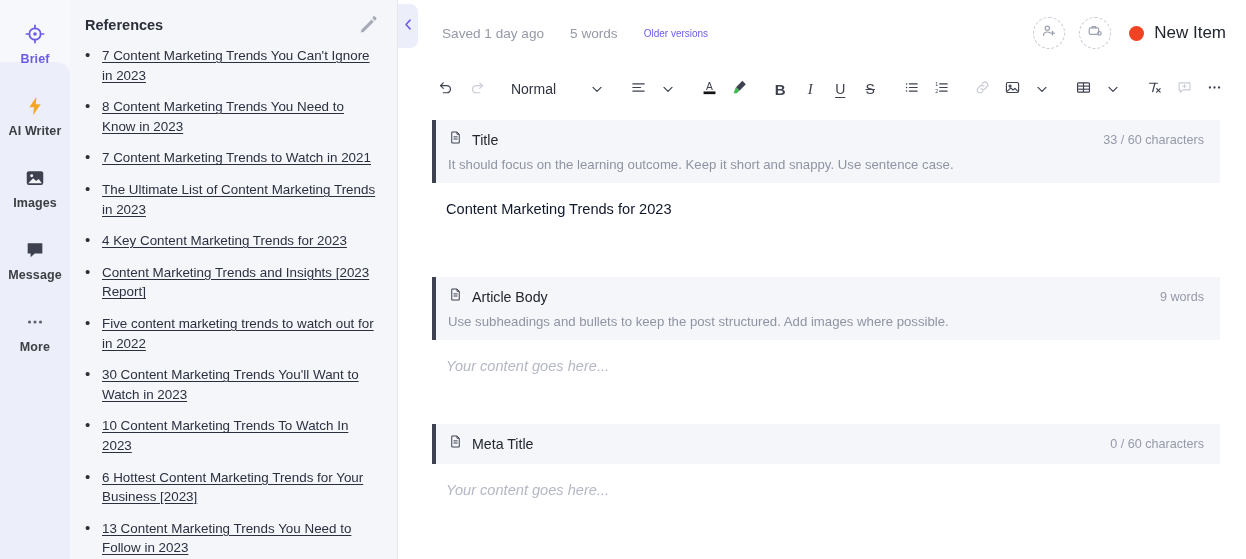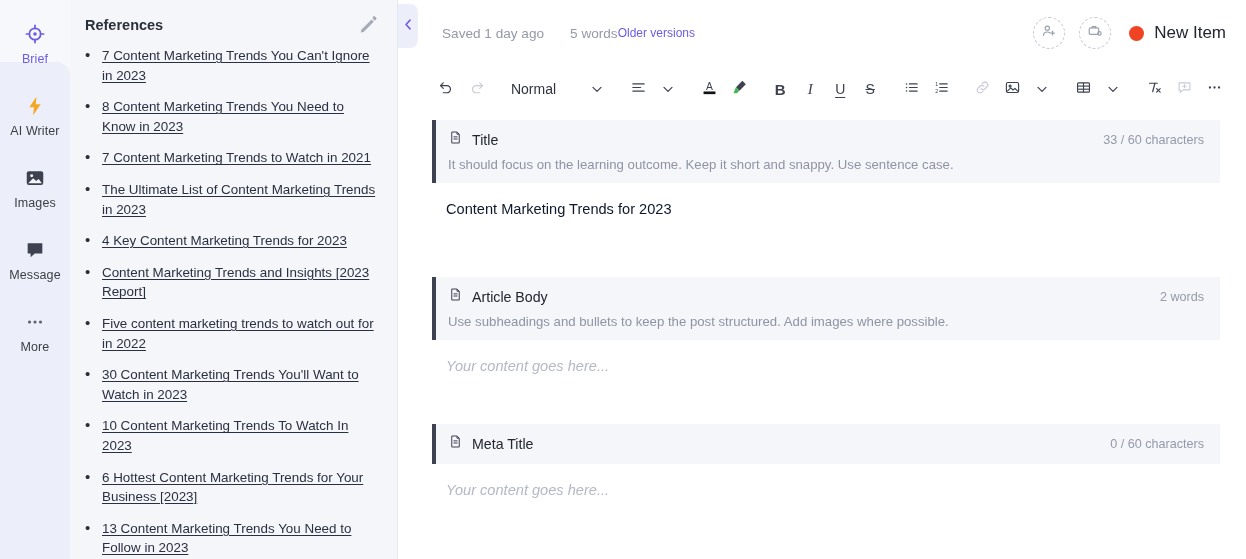--- a/index.html
+++ b/index.html
@@ -20,21 +20,21 @@
     position: relative;
   }
   .rail-panel {
     position: absolute; left: 0; top: 62px; width: 70px; bottom: 0;
     background: #eceefa; border-top-right-radius: 14px;
   }
   .rail-item {
     position: relative; z-index: 2;
     width: 70px; height: 72px;
     display: flex; flex-direction: column; align-items: center; justify-content: center;
-    gap: 7px; cursor: pointer;
+    gap: 7px; cursor: pointer; font-weight: bold;
   }
   .rail-item .lbl { font-size: 12.5px; color: #3c4043; letter-spacing: .1px; }
   .rail-item.active .lbl { color: #6b5ce7; }
   .rail-ico { width: 22px; height: 22px; display: block; }
 
   
   .refs {
     width: 328px; flex: 0 0 328px; height: 559px;
     background: #f5f6fa;
     border-right: 1px solid #e6e8f0;
@@ -73,21 +73,21 @@
   
   .editor { flex: 1; height: 559px; display: flex; flex-direction: column; background: #fff; min-width: 0; }
 
   .topbar {
     height: 66px; flex: 0 0 66px;
     display: flex; align-items: center;
     padding: 0 20px 0 44px;
   }
   .saved { font-size: 13.6px; color: #9599a8; }
   .words-top { font-size: 13.6px; color: #9599a8; margin-left: 26px; }
-  .older { font-size: 12px; color: #6b5ce7; cursor: pointer; }
+  .older { font-size: 10px; color: #6b5ce7; margin-left: 26px; cursor: pointer; }
   .top-right { margin-left: auto; display: flex; align-items: center; gap: 14px; }
   .dash-btn {
     width: 32px; height: 32px; border-radius: 50%;
     border: 1.4px dashed #c7cad6;
     display: flex; align-items: center; justify-content: center;
     cursor: pointer; background: transparent;
   }
   .new-item { display: flex; align-items: center; gap: 10px; cursor: pointer; margin-left: 4px; }
   .dot { width: 15px; height: 15px; border-radius: 50%; background: #f04323; }
   .new-item-lbl { font-size: 17px; color: #22262f; }
@@ -474,21 +474,21 @@
           <div class="sec-row">
             <span>
               <svg viewBox="0 0 24 24" width="15" height="15" fill="none" stroke="#3d4150" stroke-width="1.6" stroke-linejoin="round">
                 <path d="M6 3.2h8.4L18 6.8V20.8H6z"></path>
                   <path d="M14.4 3.2v3.6H18"></path>
                 <line x1="8.8" y1="11" x2="15.2" y2="11"></line>
                   <line x1="8.8" y1="14.4" x2="15.2" y2="14.4"></line>
               </svg>
             </span>
             <span class="sec-name">Article Body</span>
-            <span class="sec-count">2 words</span>
+            <span class="sec-count">9 words</span>
           </div>
           <div class="sec-hint">Use subheadings and bullets to keep the post structured. Add images where possible.</div>
         </div>
         <div class="sec-body ph">Your content goes here...</div>
       </div>
 
       <div class="spacer-md"></div>
 
       <div class="sec">
         <div class="sec-head" style="padding-bottom:11px;">

